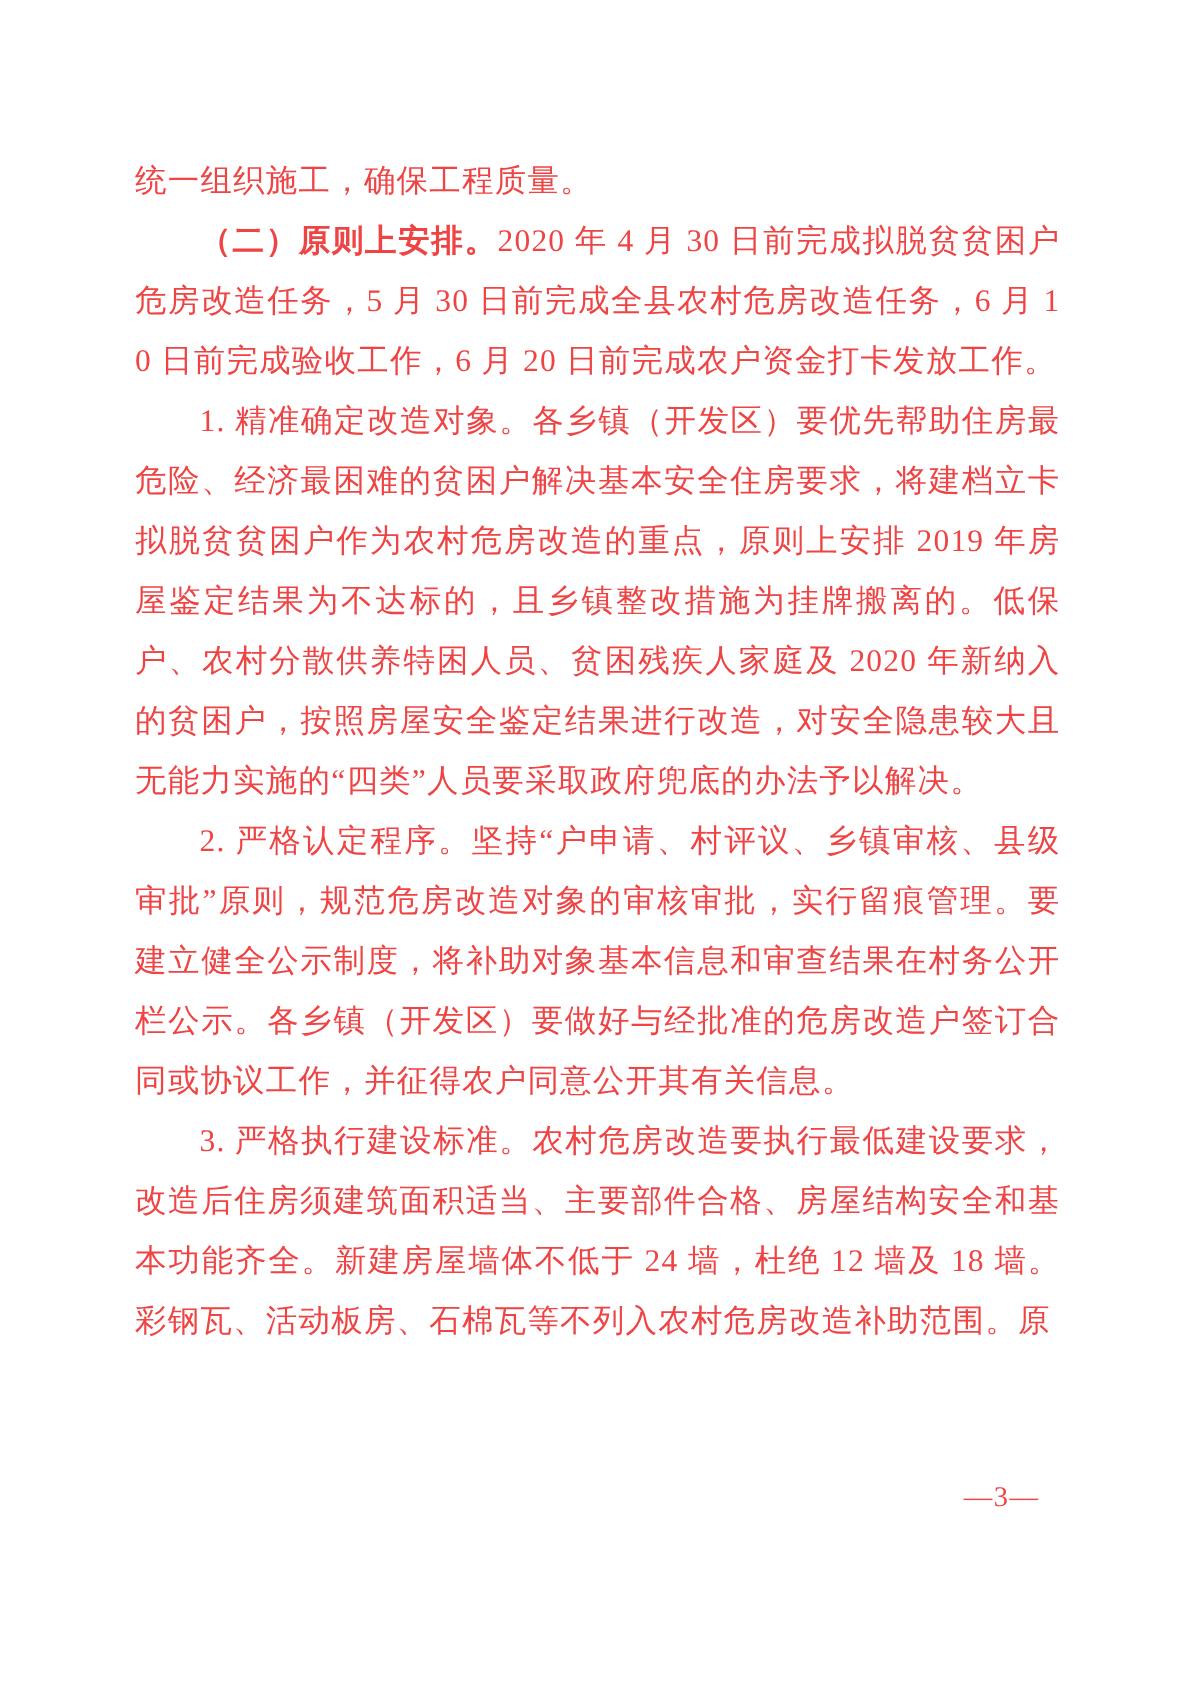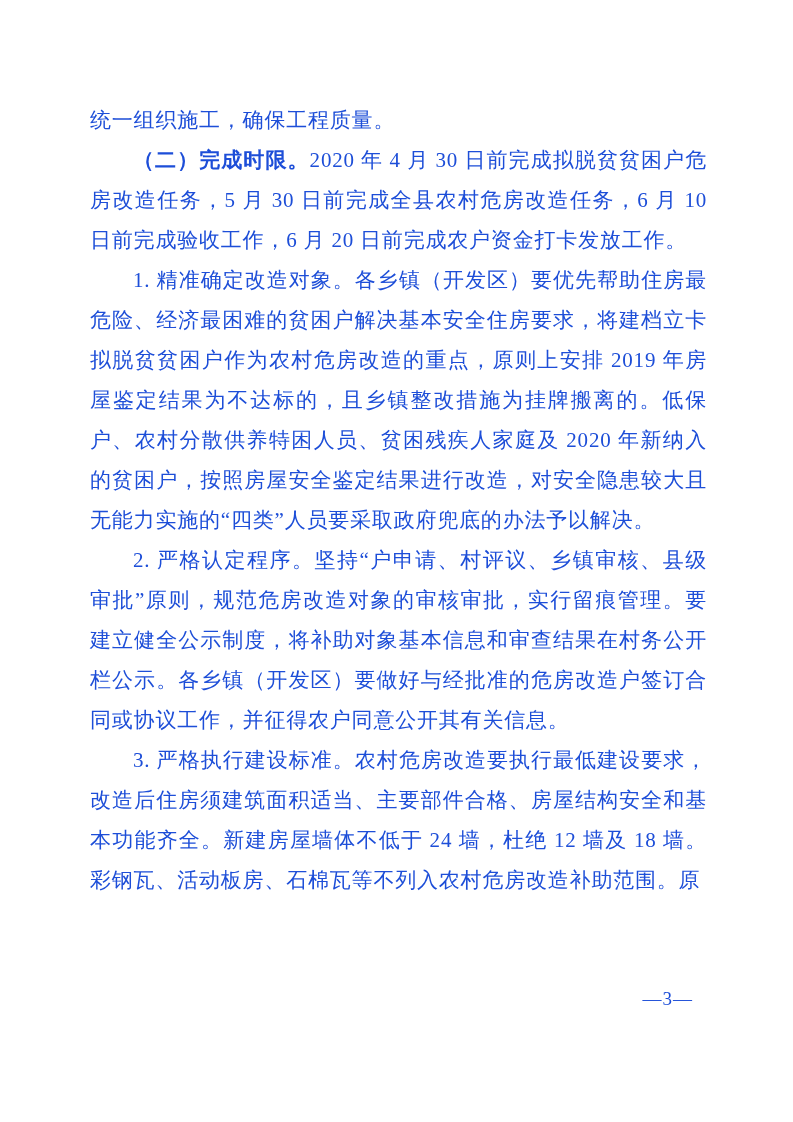--- a/index.html
+++ b/index.html
@@ -7,21 +7,21 @@
     padding: 0;
     background: #ffffff;
   }
   .page {
     position: relative;
     width: 793px;
     height: 1122px;
     background: #ffffff;
     overflow: hidden;
     font-family: "Liberation Serif", "DejaVu Serif", serif;
-    color: #1d4ed8;
+    color: #ef4444;
   }
   .content {
     position: absolute;
     left: 90px;
     top: 100px;
     width: 617px;
   }
   .content p {
     margin: 0;
     font-size: 21px;
@@ -63,21 +63,21 @@
   }
 </style>
 </head>
 <body>
 
 <div class="page">
   <div class="content">
 
     <p>统一组织施工，确保工程质量。</p>
 
-    <p class="indent"><span class="lead-bold">（二）完成时限。</span><span>2020 年 4 月 30 日前完成拟脱贫贫困户危房改造任务，5 月 30 日前完成全县农村危房改造任务，6 月 10 日前完成验收工作，6 月 20 日前完成农户资金打卡发放工作。</span></p>
+    <p class="indent"><span class="lead-bold">（二）原则上安排。</span><span>2020 年 4 月 30 日前完成拟脱贫贫困户危房改造任务，5 月 30 日前完成全县农村危房改造任务，6 月 10 日前完成验收工作，6 月 20 日前完成农户资金打卡发放工作。</span></p>
 
 
 
     <p class="indent">1. 精准确定改造对象。各乡镇（开发区）要优先帮助住房最危险、经济最困难的贫困户解决基本安全住房要求，将建档立卡拟脱贫贫困户作为农村危房改造的重点，原则上安排 2019 年房屋鉴定结果为不达标的，且乡镇整改措施为挂牌搬离的。低保户、农村分散供养特困人员、贫困残疾人家庭及 2020 年新纳入的贫困户，按照房屋安全鉴定结果进行改造，对安全隐患较大且无能力实施的“四类”人员要采取政府兜底的办法予以解决。</p>
 
     <p class="indent">2. 严格认定程序。坚持“户申请、村评议、乡镇审核、县级审批”原则，规范危房改造对象的审核审批，实行留痕管理。要建立健全公示制度，将补助对象基本信息和审查结果在村务公开栏公示。各乡镇（开发区）要做好与经批准的危房改造户签订合同或协议工作，并征得农户同意公开其有关信息。</p>
 
     <p class="indent">3. 严格执行建设标准。农村危房改造要执行最低建设要求，改造后住房须建筑面积适当、主要部件合格、房屋结构安全和基本功能齐全。新建房屋墙体不低于 24 墙，杜绝 12 墙及 18 墙。彩钢瓦、活动板房、石棉瓦等不列入农村危房改造补助范围。原</p>
 
   </div>

